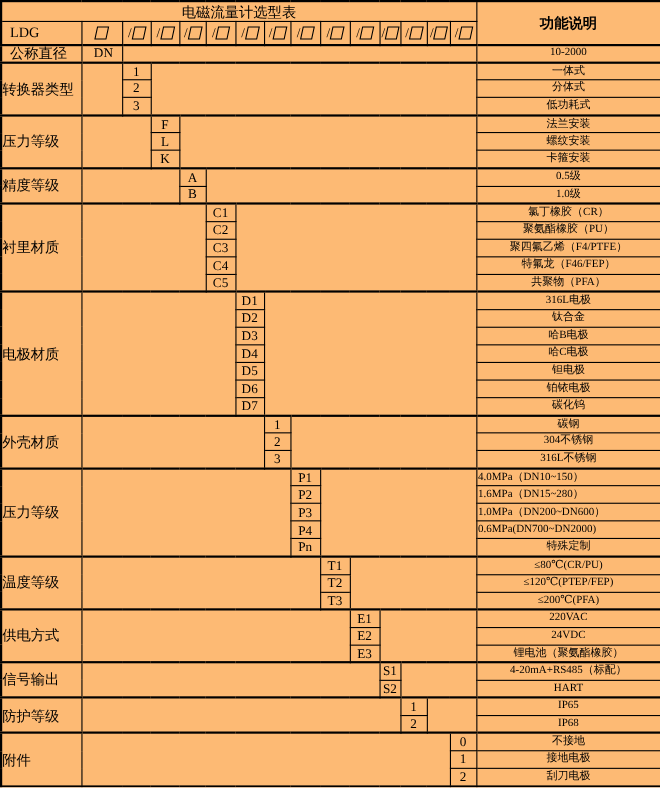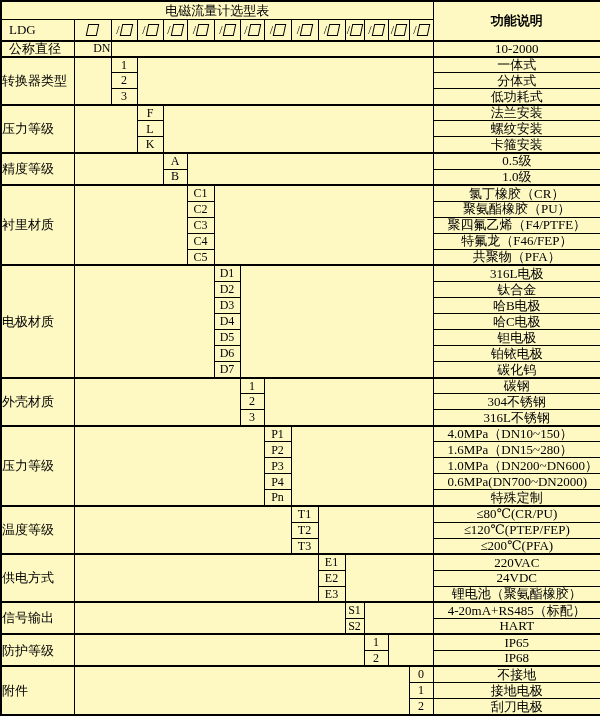--- a/index.html
+++ b/index.html
@@ -1,32 +1,32 @@
 <!DOCTYPE html>
 <html><head>
 <meta charset="utf-8">
 <style>
   html,body{margin:0;padding:0;background:#ffffff;}
   body{font-family:"Liberation Serif","DejaVu Serif",serif;color:#000;}
-  .wrap{width:600px;height:716px;overflow:hidden;background:#fef9c3;}
+  .wrap{width:600px;height:716px;overflow:hidden;background:#fdba74;}
   table{border-collapse:collapse;table-layout:fixed;width:600px;height:716px;
         border:2px solid #000;}
   td,th{border:1px solid #000;padding:0;margin:0;overflow:hidden;
         white-space:nowrap;font-weight:normal;font-size:13px;
         text-align:center;vertical-align:middle;line-height:1.05;}
   tr.title-row td{height:17px;font-size:13px;}
   tr.ldg-row{height:21px;}
   tr.content-row{height:16px;}
   tr.grp td, tr.grp th{border-top:2px solid #000;}
   .label-cell{text-align:left;}
   .label-left{text-align:left;padding-left:7px;}
-  .dn-cell{text-align:right;padding-left:3px;font-size:12px;}
+  .dn-cell{text-align:center;padding-left:3px;font-size:12px;}
   .code-cell{font-size:12px;}
-  .desc-cell{font-size:13px;}
-  .desc-cell.left{text-align:left;padding-left:14px;}
+  .desc-cell{font-size:10px;}
+  .desc-cell.left{text-align:left;padding-left:1px;}
   .func-header{font-size:13px;font-weight:bold;}
   .box{display:inline-block;width:9px;height:10px;border:1px solid #000;
        transform:skewX(-12deg);vertical-align:middle;}
   .slash{display:inline-block;margin-right:1px;font-size:12px;vertical-align:middle;}
   .spacer{border-left:1px solid #000;border-right:1px solid #000;}
 </style>
 </head>
 <body>
 
 <div class="wrap">

